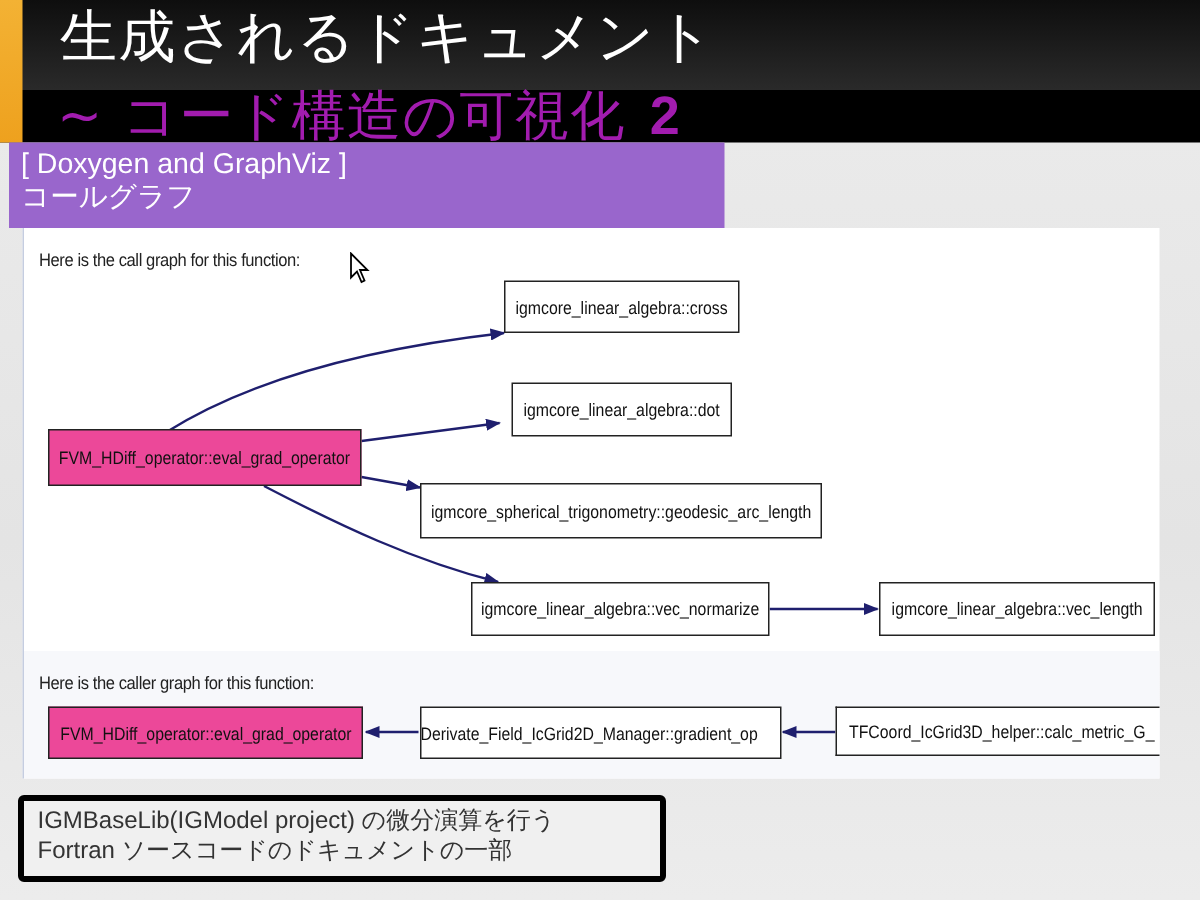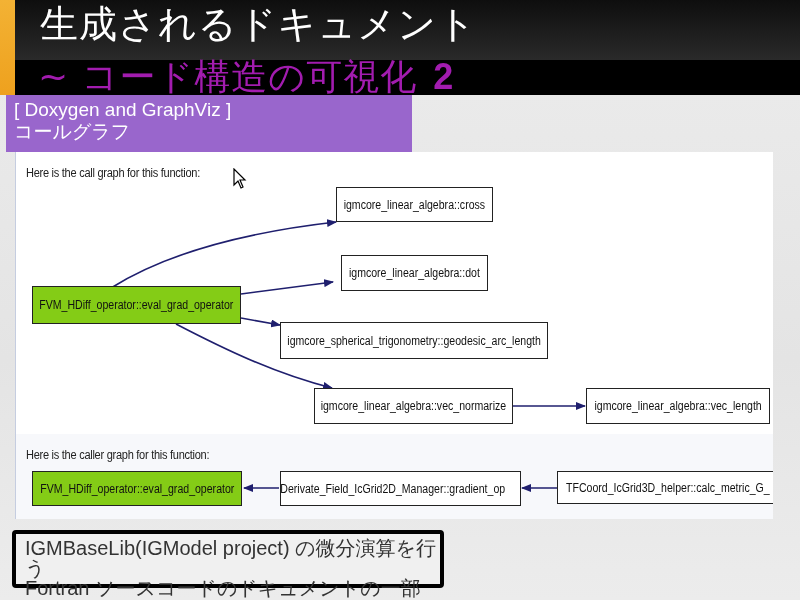--- a/index.html
+++ b/index.html
@@ -11,37 +11,37 @@
   .title-bar { position:absolute; left:0; top:0; width:800px; height:95px; background:#000; }
   .title-top { position:absolute; left:0; top:0; width:800px; height:60px;
     background: linear-gradient(#0e0e0e, #2a2a2a); }
   .accent { position:absolute; left:0; top:0; width:15px; height:95px;
     background: linear-gradient(#f3b234, #eea11e); }
   .title-line1 { position:absolute; left:40px; top:2px; color:#fff; font-size:38px; line-height:44px;
     font-family:"DejaVu Sans", sans-serif; letter-spacing:1px; white-space:nowrap; }
   .title-line2 { position:absolute; left:38px; top:57px; color:#a21caf; font-size:36px; line-height:40px;
     font-family:"DejaVu Sans", sans-serif; letter-spacing:1px; white-space:nowrap; }
   .title-line2 b { font-family:"Liberation Sans", sans-serif; font-weight:bold; margin-left:16px; }
-  .subtitle-box { position:absolute; left:6px; top:95px; width:406px; height:57px; background:#9966cc;
+  .subtitle-box { position:absolute; left:6px; top:95px; width:477px; height:57px; background:#9966cc;
     color:#fff; font-size:19px; line-height:22px; padding:4px 0 0 8px; box-sizing:border-box; }
   .panel { position:absolute; left:15px; top:152px; width:757px; height:367px; background:#fff;
     border-left:1px solid #c5cde0; }
   .panel-lower { position:absolute; left:0; top:282px; width:757px; height:85px; background:#f7f8fb; }
   .caption { position:absolute; font-size:12px; color:#222; letter-spacing:-0.3px;
     font-family:"Liberation Sans", sans-serif; transform:scaleX(0.92); transform-origin:left; white-space:nowrap; }
   .node { position:absolute; border:1.5px solid #222; background:#fff; font-size:12px; color:#111;
     display:flex; align-items:center; justify-content:center; box-sizing:border-box; white-space:nowrap;
     font-family:"Liberation Sans", sans-serif; overflow:hidden; }
   .node span { display:inline-block; transform:scaleX(0.88); }
-  .node.current { background:#84cc16; }
+  .node.current { background:#ec4899; }
   svg.edges { position:absolute; left:0; top:0; }
   .cursor { position:absolute; left:233px; top:168px; }
   .note-box { position:absolute; left:12px; top:530px; width:432px; height:58px; border:4px solid #000;
     border-radius:4px; background:#f0f0f0; box-sizing:border-box; padding:4px 0 0 9px;
-    font-size:20px; line-height:20px; color:#333; }
+    font-size:16px; line-height:20px; color:#333; }
 </style>
 </head>
 <body>
 
 <div class="title-bar">
   <div class="title-top"></div>
 </div>
 <div class="accent"></div>
 <div class="title-line1">生成されるドキュメント</div>
 <div class="title-line2"><span>~ コード構造の可視化</span><b>2</b></div>

